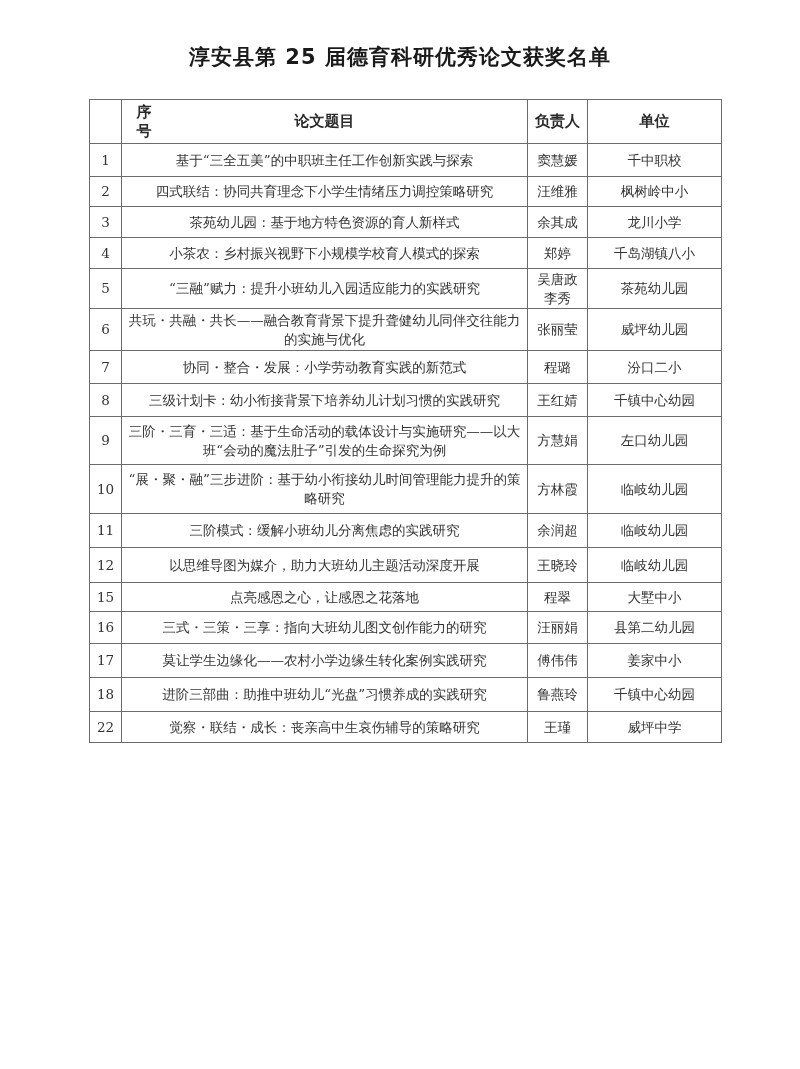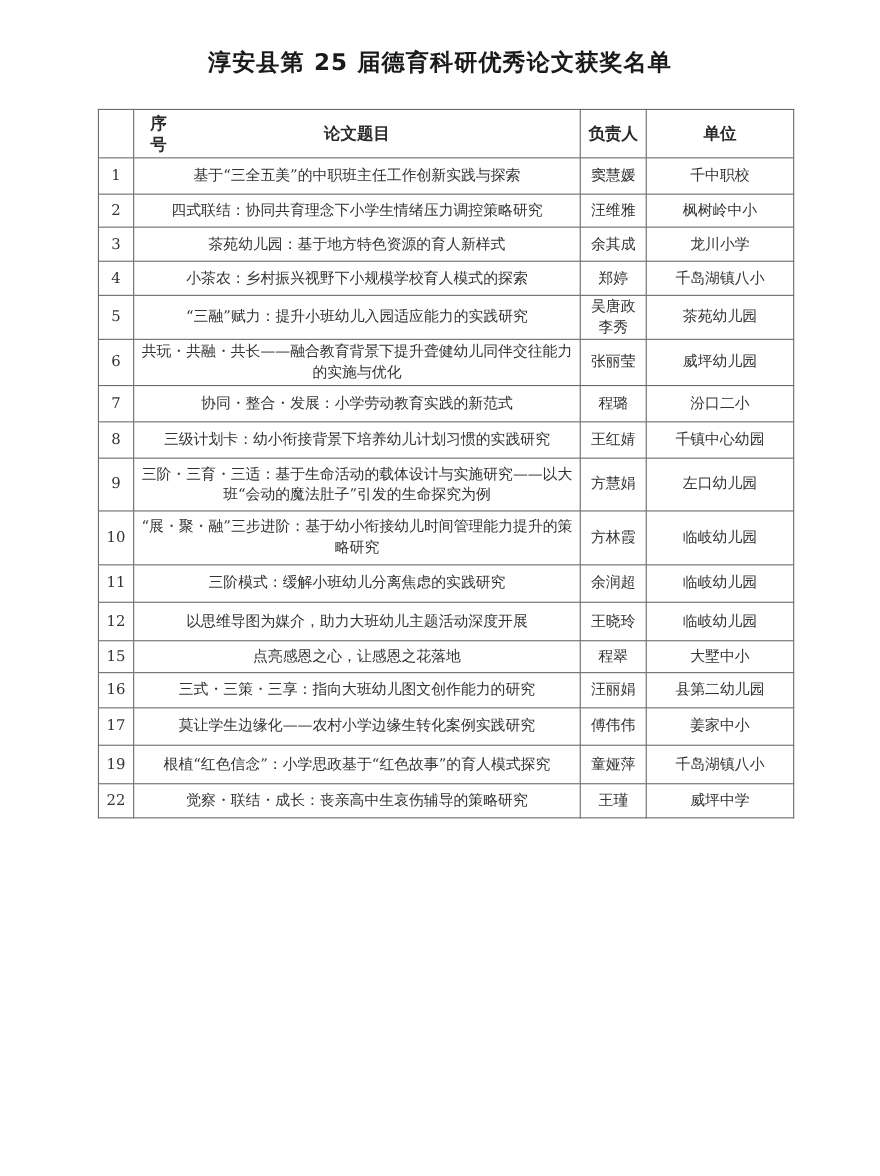--- a/index.html
+++ b/index.html
@@ -175,25 +175,25 @@
       <td class="title">三式・三策・三享：指向大班幼儿图文创作能力的研究</td>
       <td class="person">汪丽娟</td>
       <td class="unit">县第二幼儿园</td>
     </tr>
     <tr style="height:34px">
       <td class="seq">17</td>
       <td class="title">莫让学生边缘化——农村小学边缘生转化案例实践研究</td>
       <td class="person">傅伟伟</td>
       <td class="unit">姜家中小</td>
     </tr>
-    <tr style="height:35px">
-      <td class="seq">19</td>
-      <td class="title">根植“红色信念”：小学思政基于“红色故事”的育人模式探究</td>
-      <td class="person">童娅萍</td>
-      <td class="unit">千岛湖镇八小</td>
+    <tr style="height:34px">
+      <td class="seq">18</td>
+      <td class="title">进阶三部曲：助推中班幼儿“光盘”习惯养成的实践研究</td>
+      <td class="person">鲁燕玲</td>
+      <td class="unit">千镇中心幼园</td>
     </tr>
 
 
     <tr style="height:31px">
       <td class="seq">22</td>
       <td class="title">觉察・联结・成长：丧亲高中生哀伤辅导的策略研究</td>
       <td class="person">王瑾</td>
       <td class="unit">威坪中学</td>
     </tr>
   </tbody>

